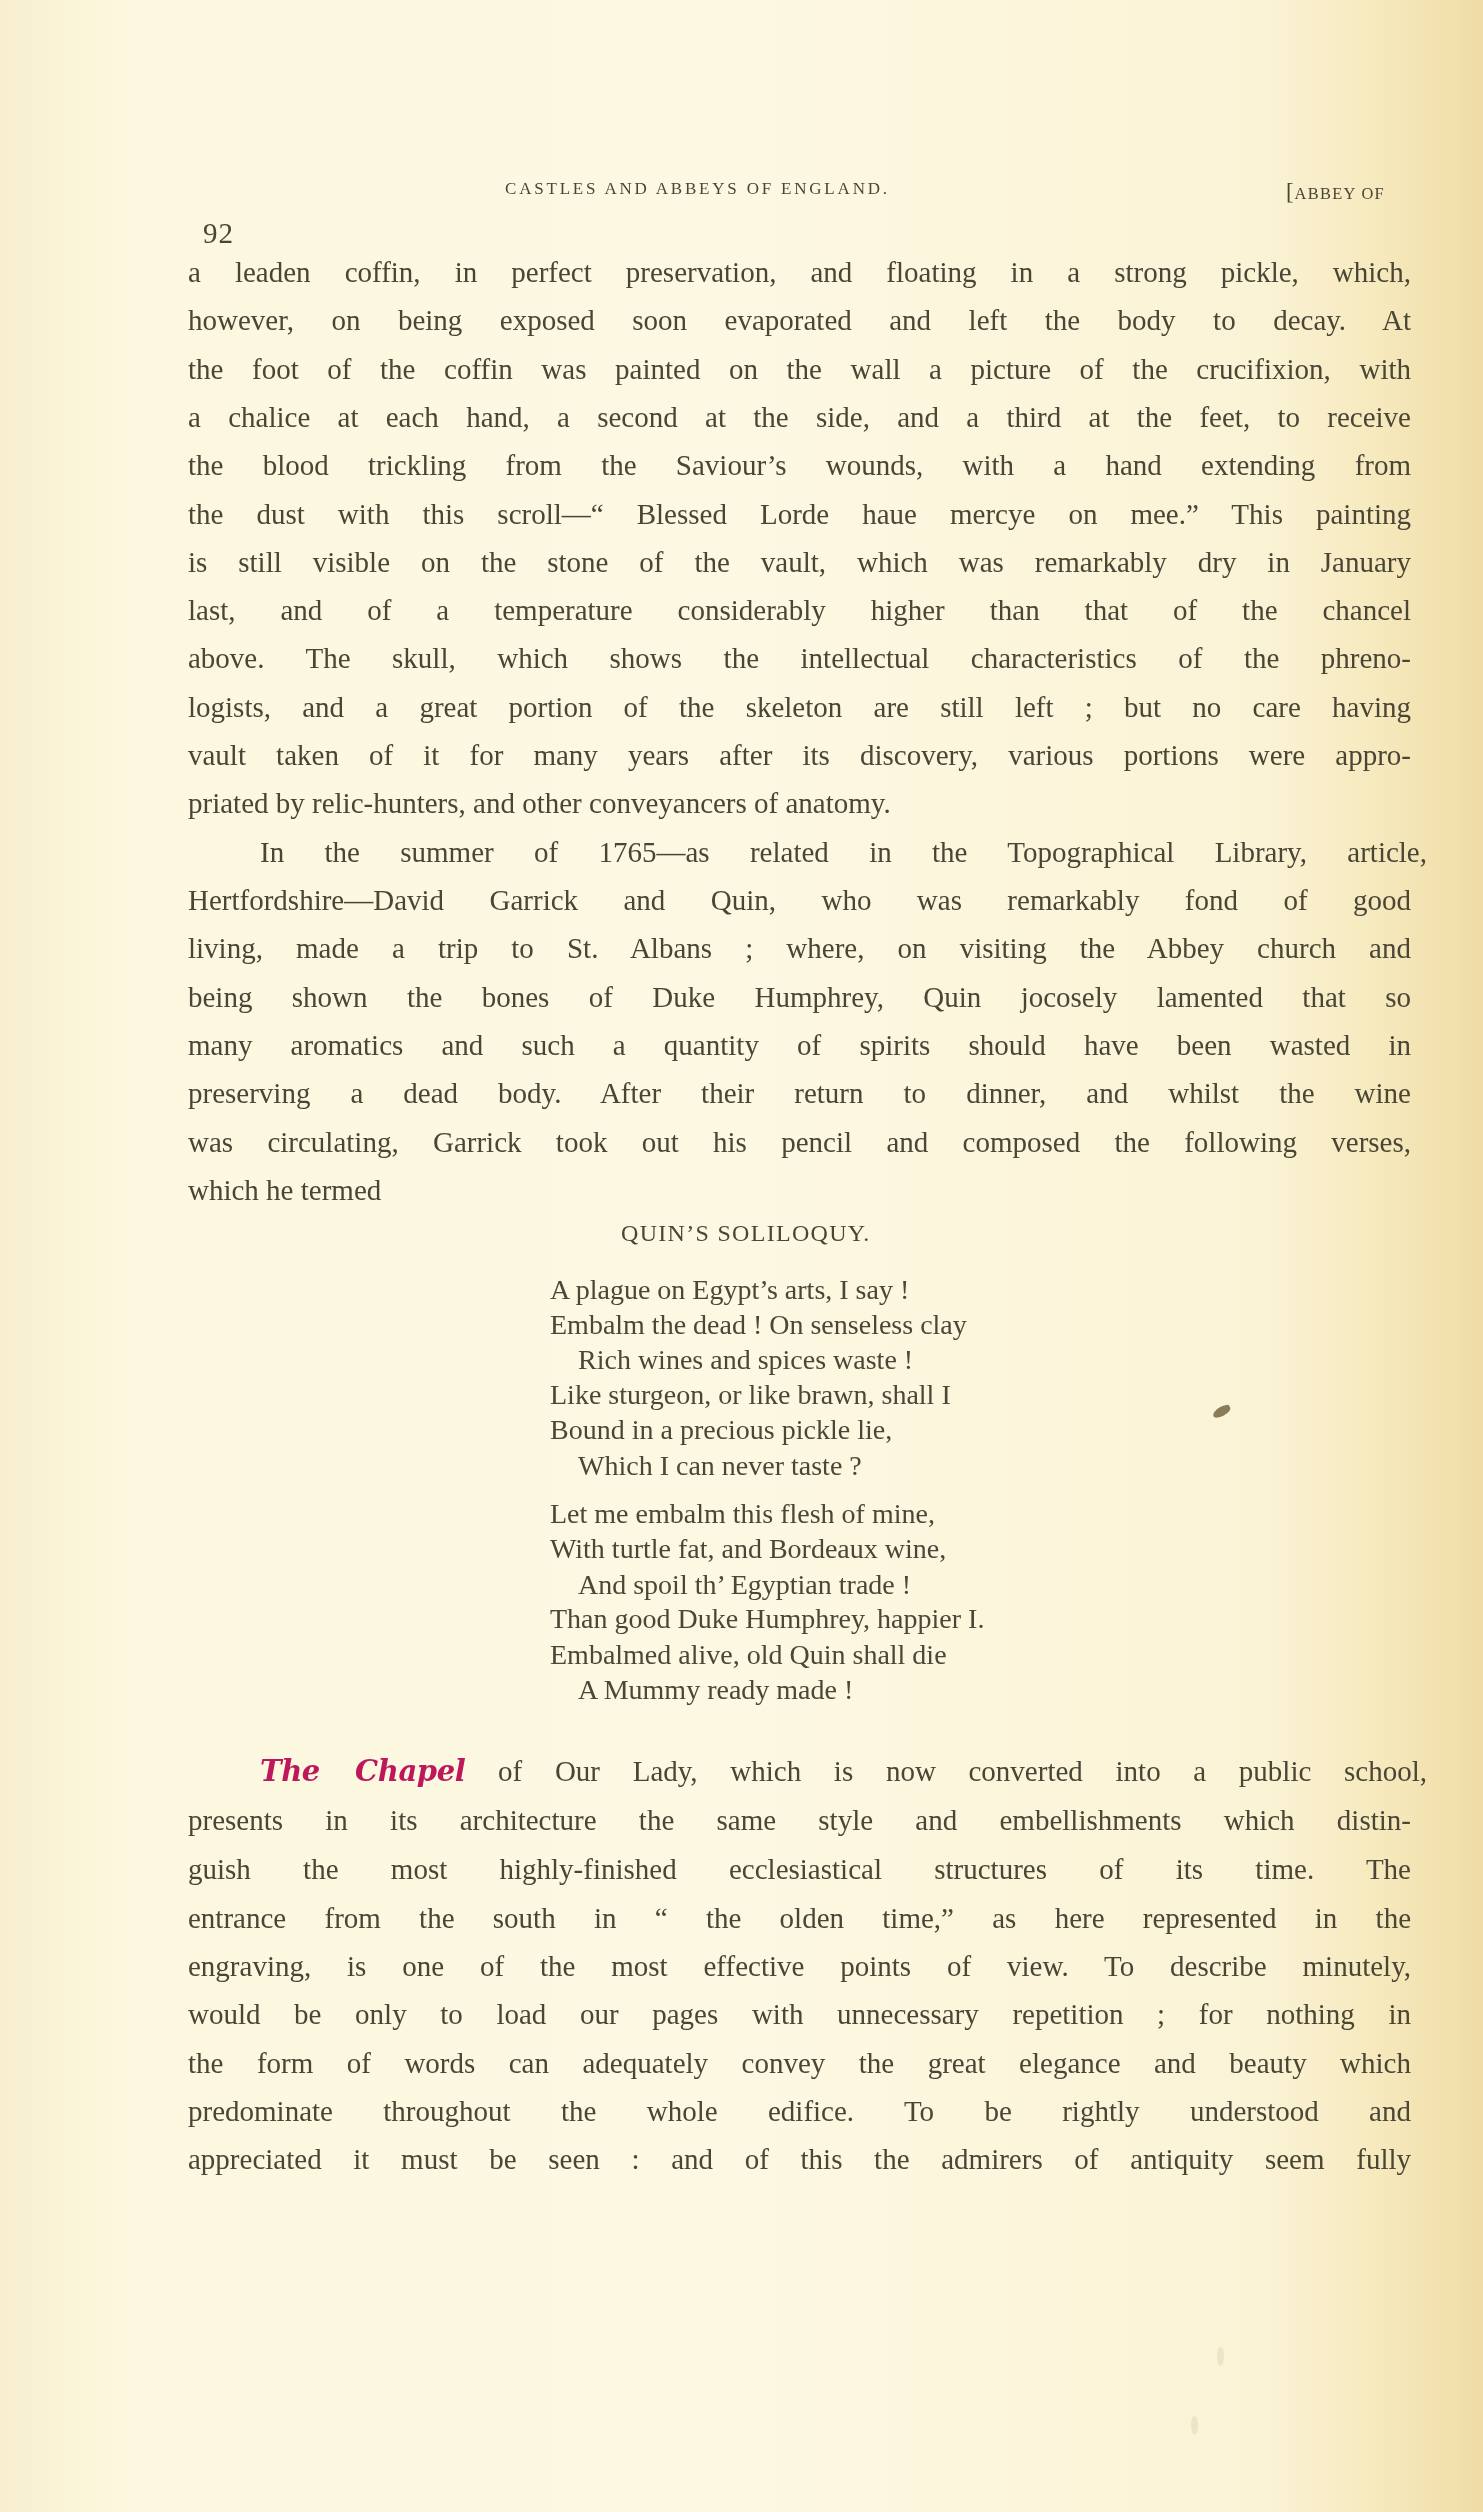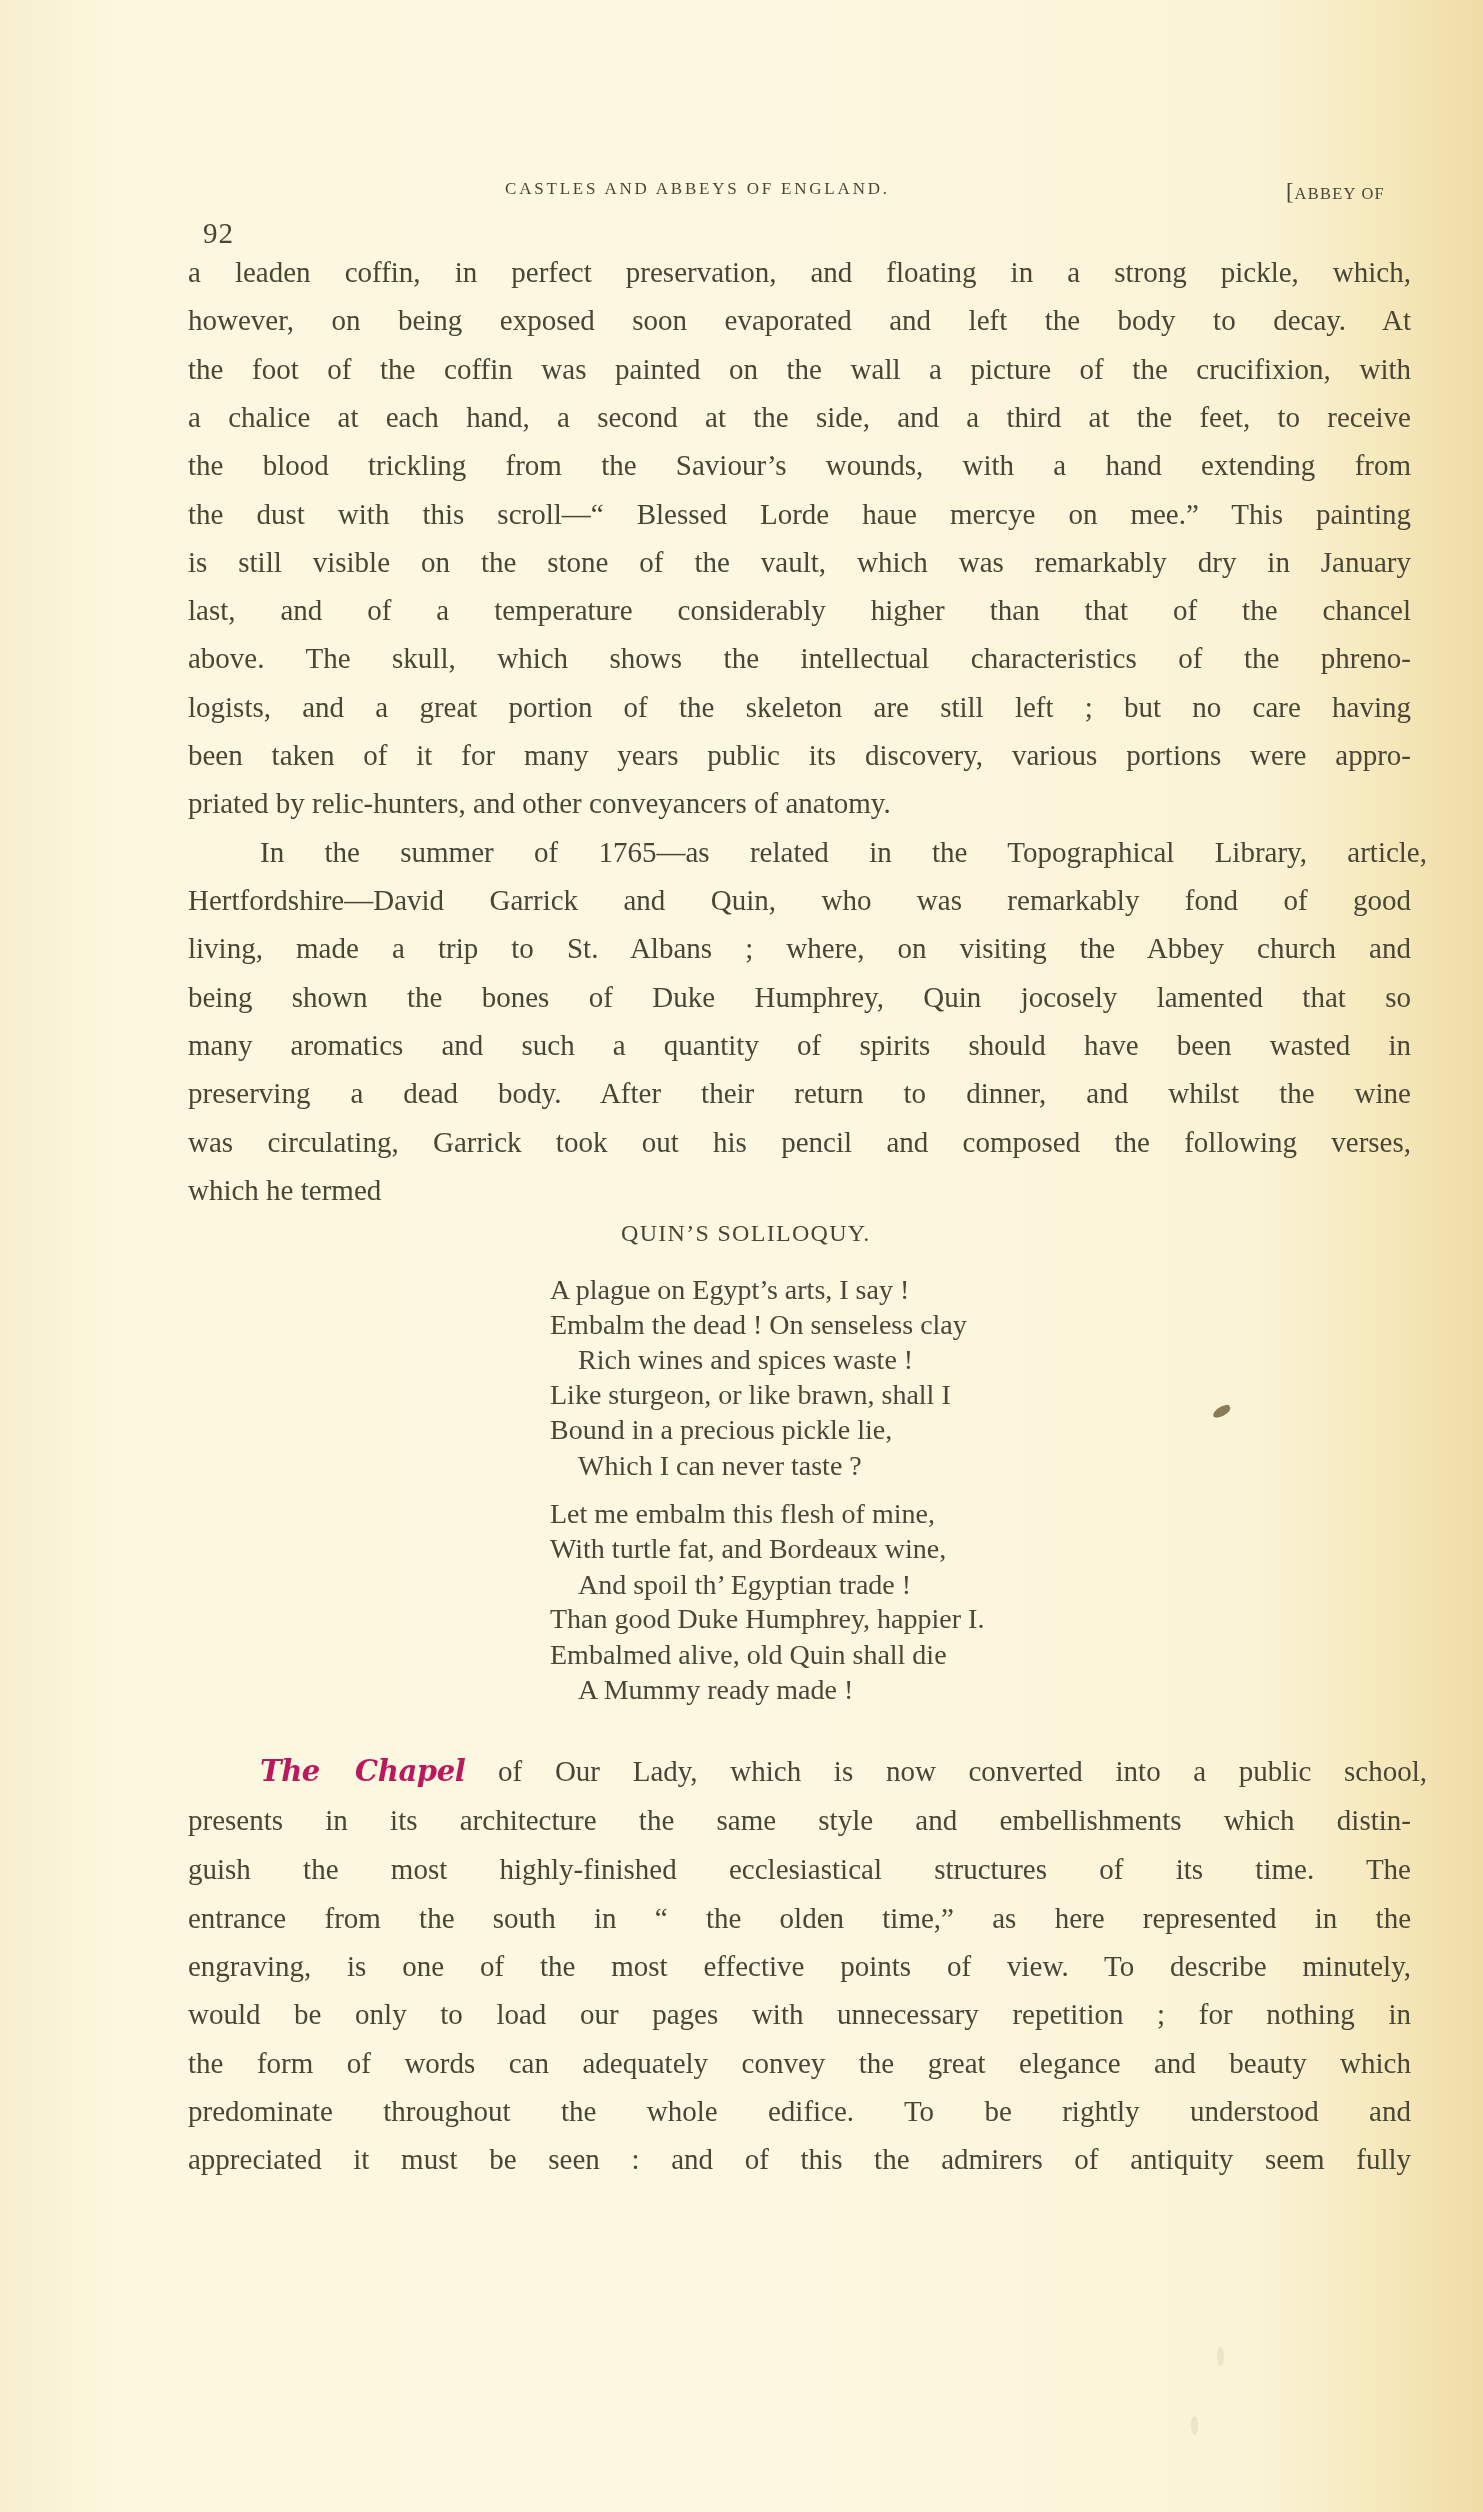--- a/index.html
+++ b/index.html
@@ -46,21 +46,21 @@
   <div class="line" style="top:253px">a leaden coffin, in perfect preservation, and floating in a strong pickle, which,</div>
   <div class="line" style="top:301px">however, on being exposed soon evaporated and left the body to decay.  At</div>
   <div class="line" style="top:350px">the foot of the coffin was painted on the wall a picture of the crucifixion, with</div>
   <div class="line" style="top:398px">a chalice at each hand, a second at the side, and a third at the feet, to receive</div>
   <div class="line" style="top:446px">the blood trickling from the Saviour’s wounds, with a hand extending from</div>
   <div class="line" style="top:495px">the dust with this scroll—“ Blessed Lorde haue mercye on mee.” This painting</div>
   <div class="line" style="top:543px">is still visible on the stone of the vault, which was remarkably dry in January</div>
   <div class="line" style="top:591px">last, and of a temperature considerably higher than that of the chancel</div>
   <div class="line" style="top:639px">above.  The skull, which shows the intellectual characteristics of the phreno-</div>
   <div class="line" style="top:688px">logists, and a great portion of the skeleton are still left ; but no care having</div>
-  <div class="line" style="top:736px">been taken of it for many years public its discovery, various portions were appro-</div>
+  <div class="line" style="top:736px">vault taken of it for many years after its discovery, various portions were appro-</div>
   <div class="line last" style="top:784px">priated by relic-hunters, and other conveyancers of anatomy.</div>
 </div>
 
 <div>
   <div class="line indent" style="top:833px">In the summer of 1765—as related in the Topographical Library, article,</div>
   <div class="line" style="top:881px">Hertfordshire—David Garrick and Quin, who was remarkably fond of good</div>
   <div class="line" style="top:929px">living, made a trip to St. Albans ; where, on visiting the Abbey church and</div>
   <div class="line" style="top:978px">being shown the bones of Duke Humphrey, Quin jocosely lamented that so</div>
   <div class="line" style="top:1026px">many aromatics and such a quantity of spirits should have been wasted in</div>
   <div class="line" style="top:1074px">preserving a dead body.  After their return to dinner, and whilst the wine</div>

